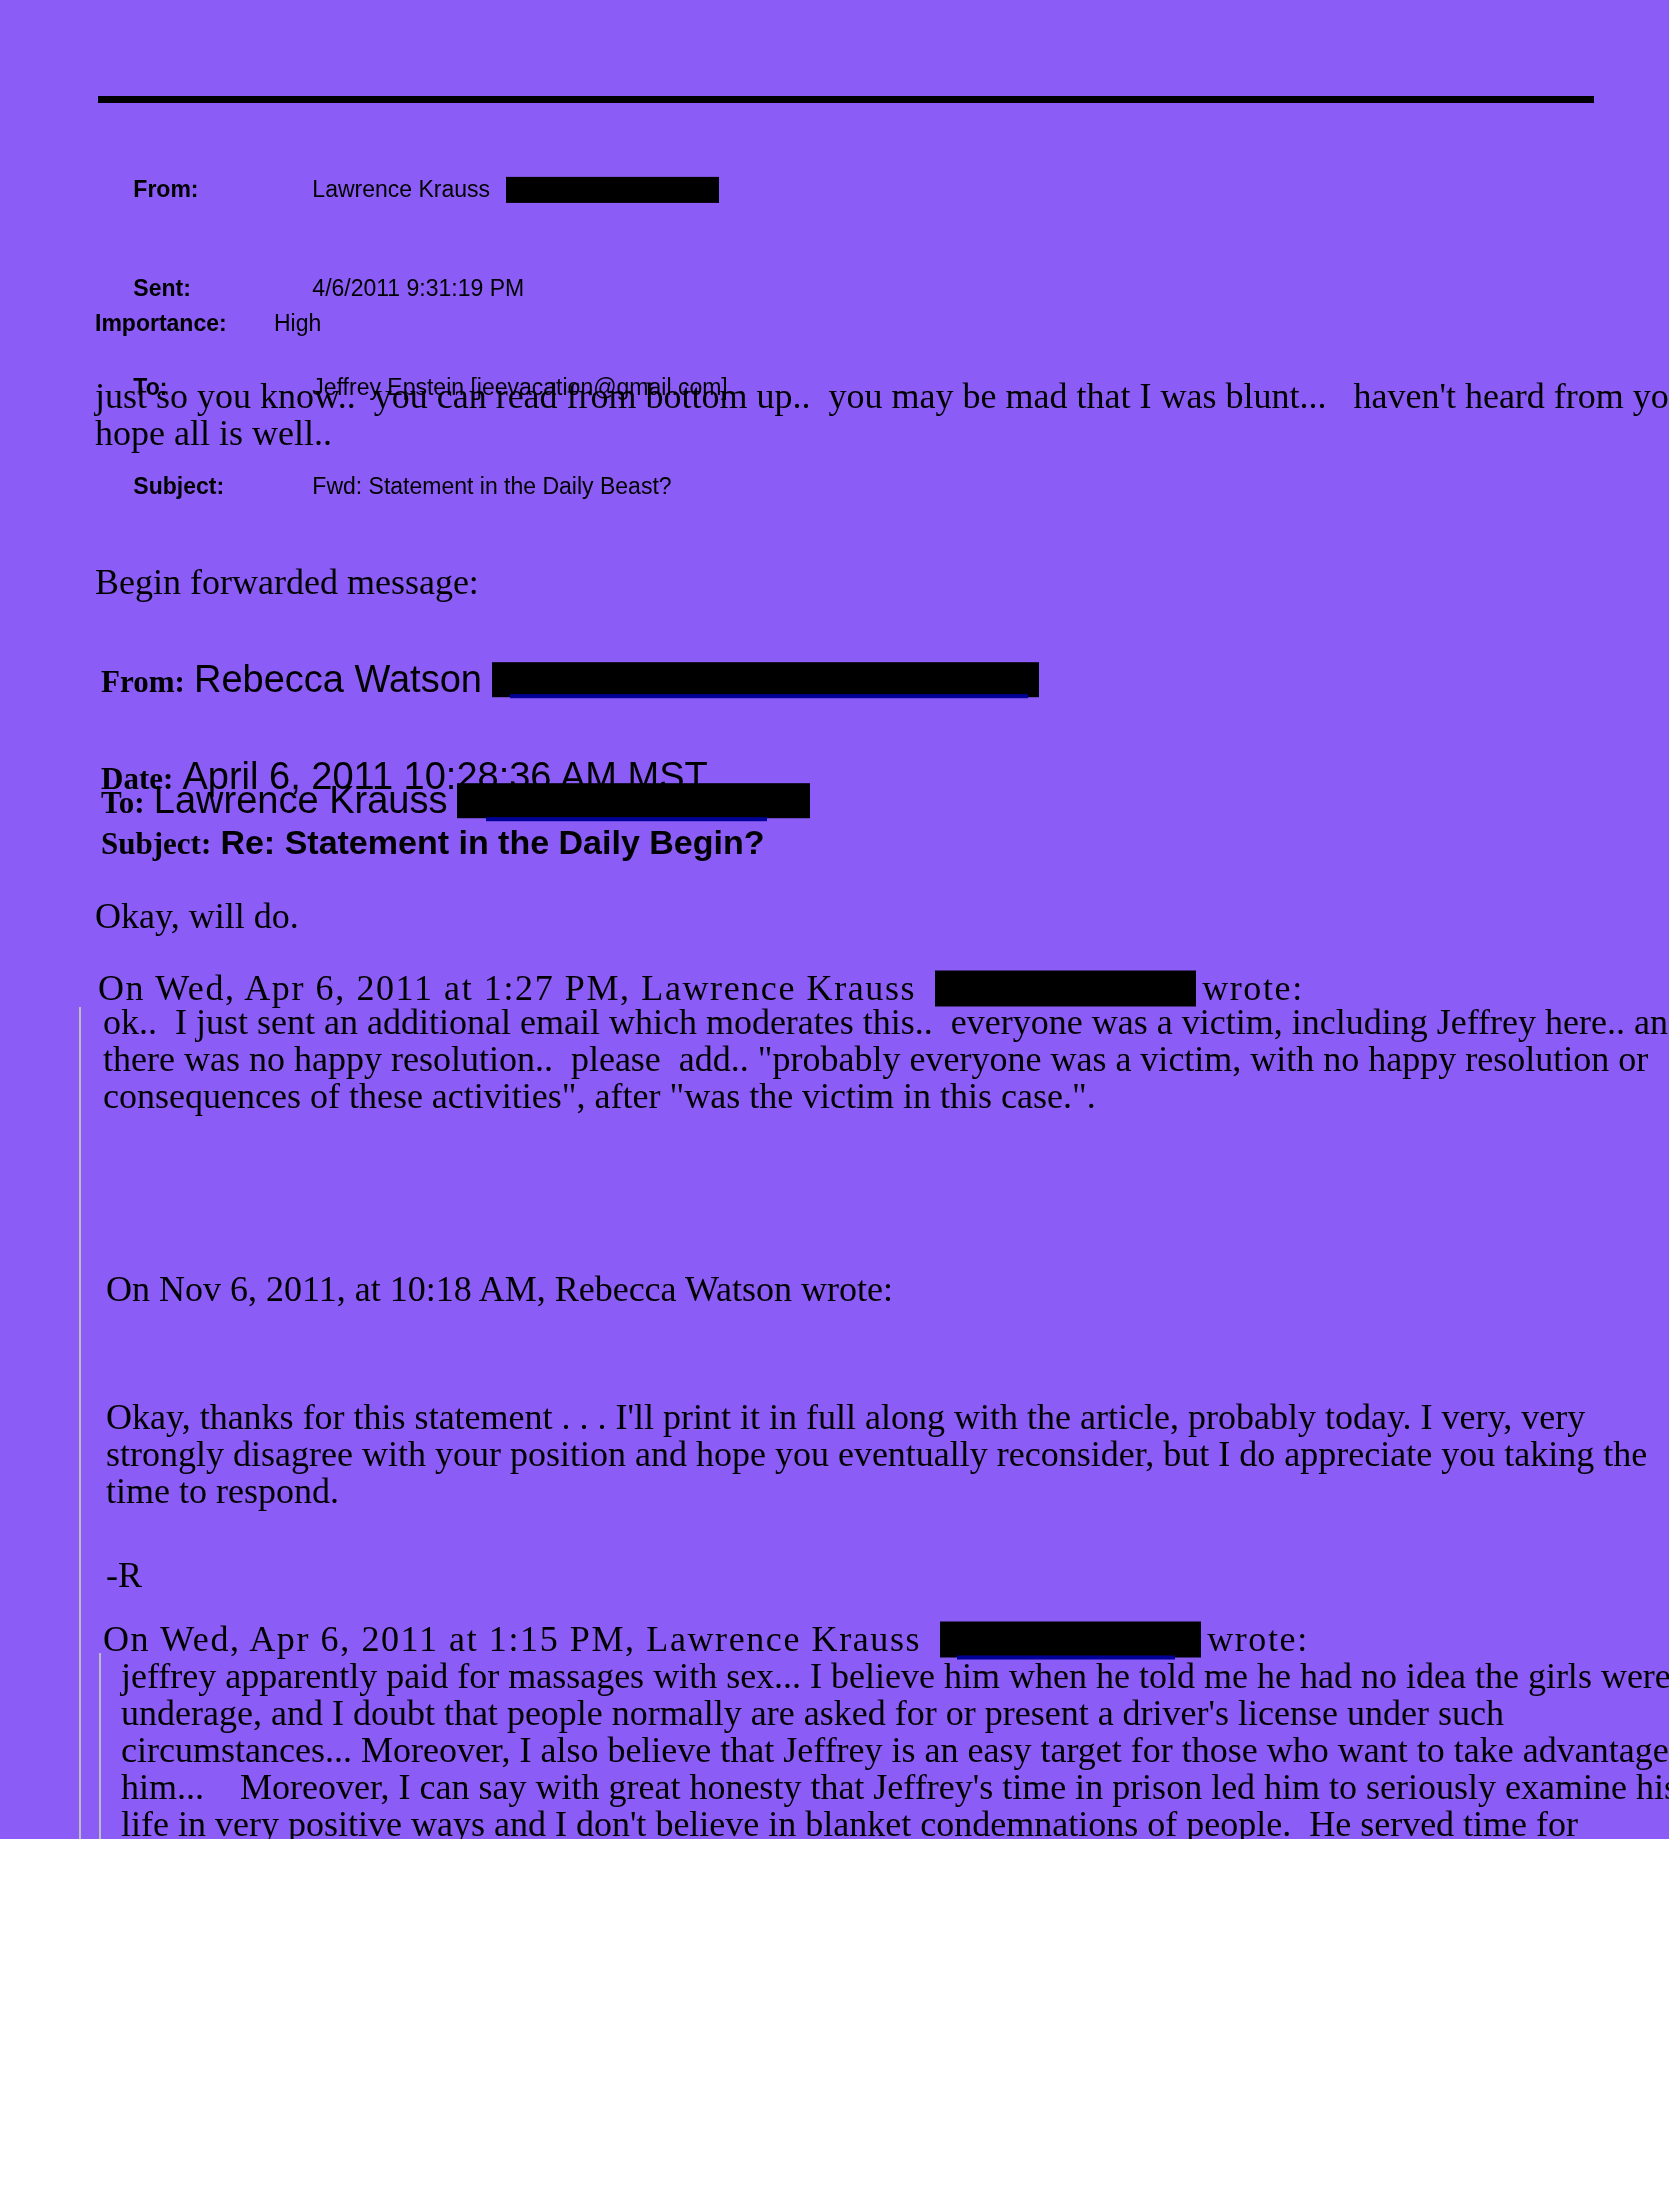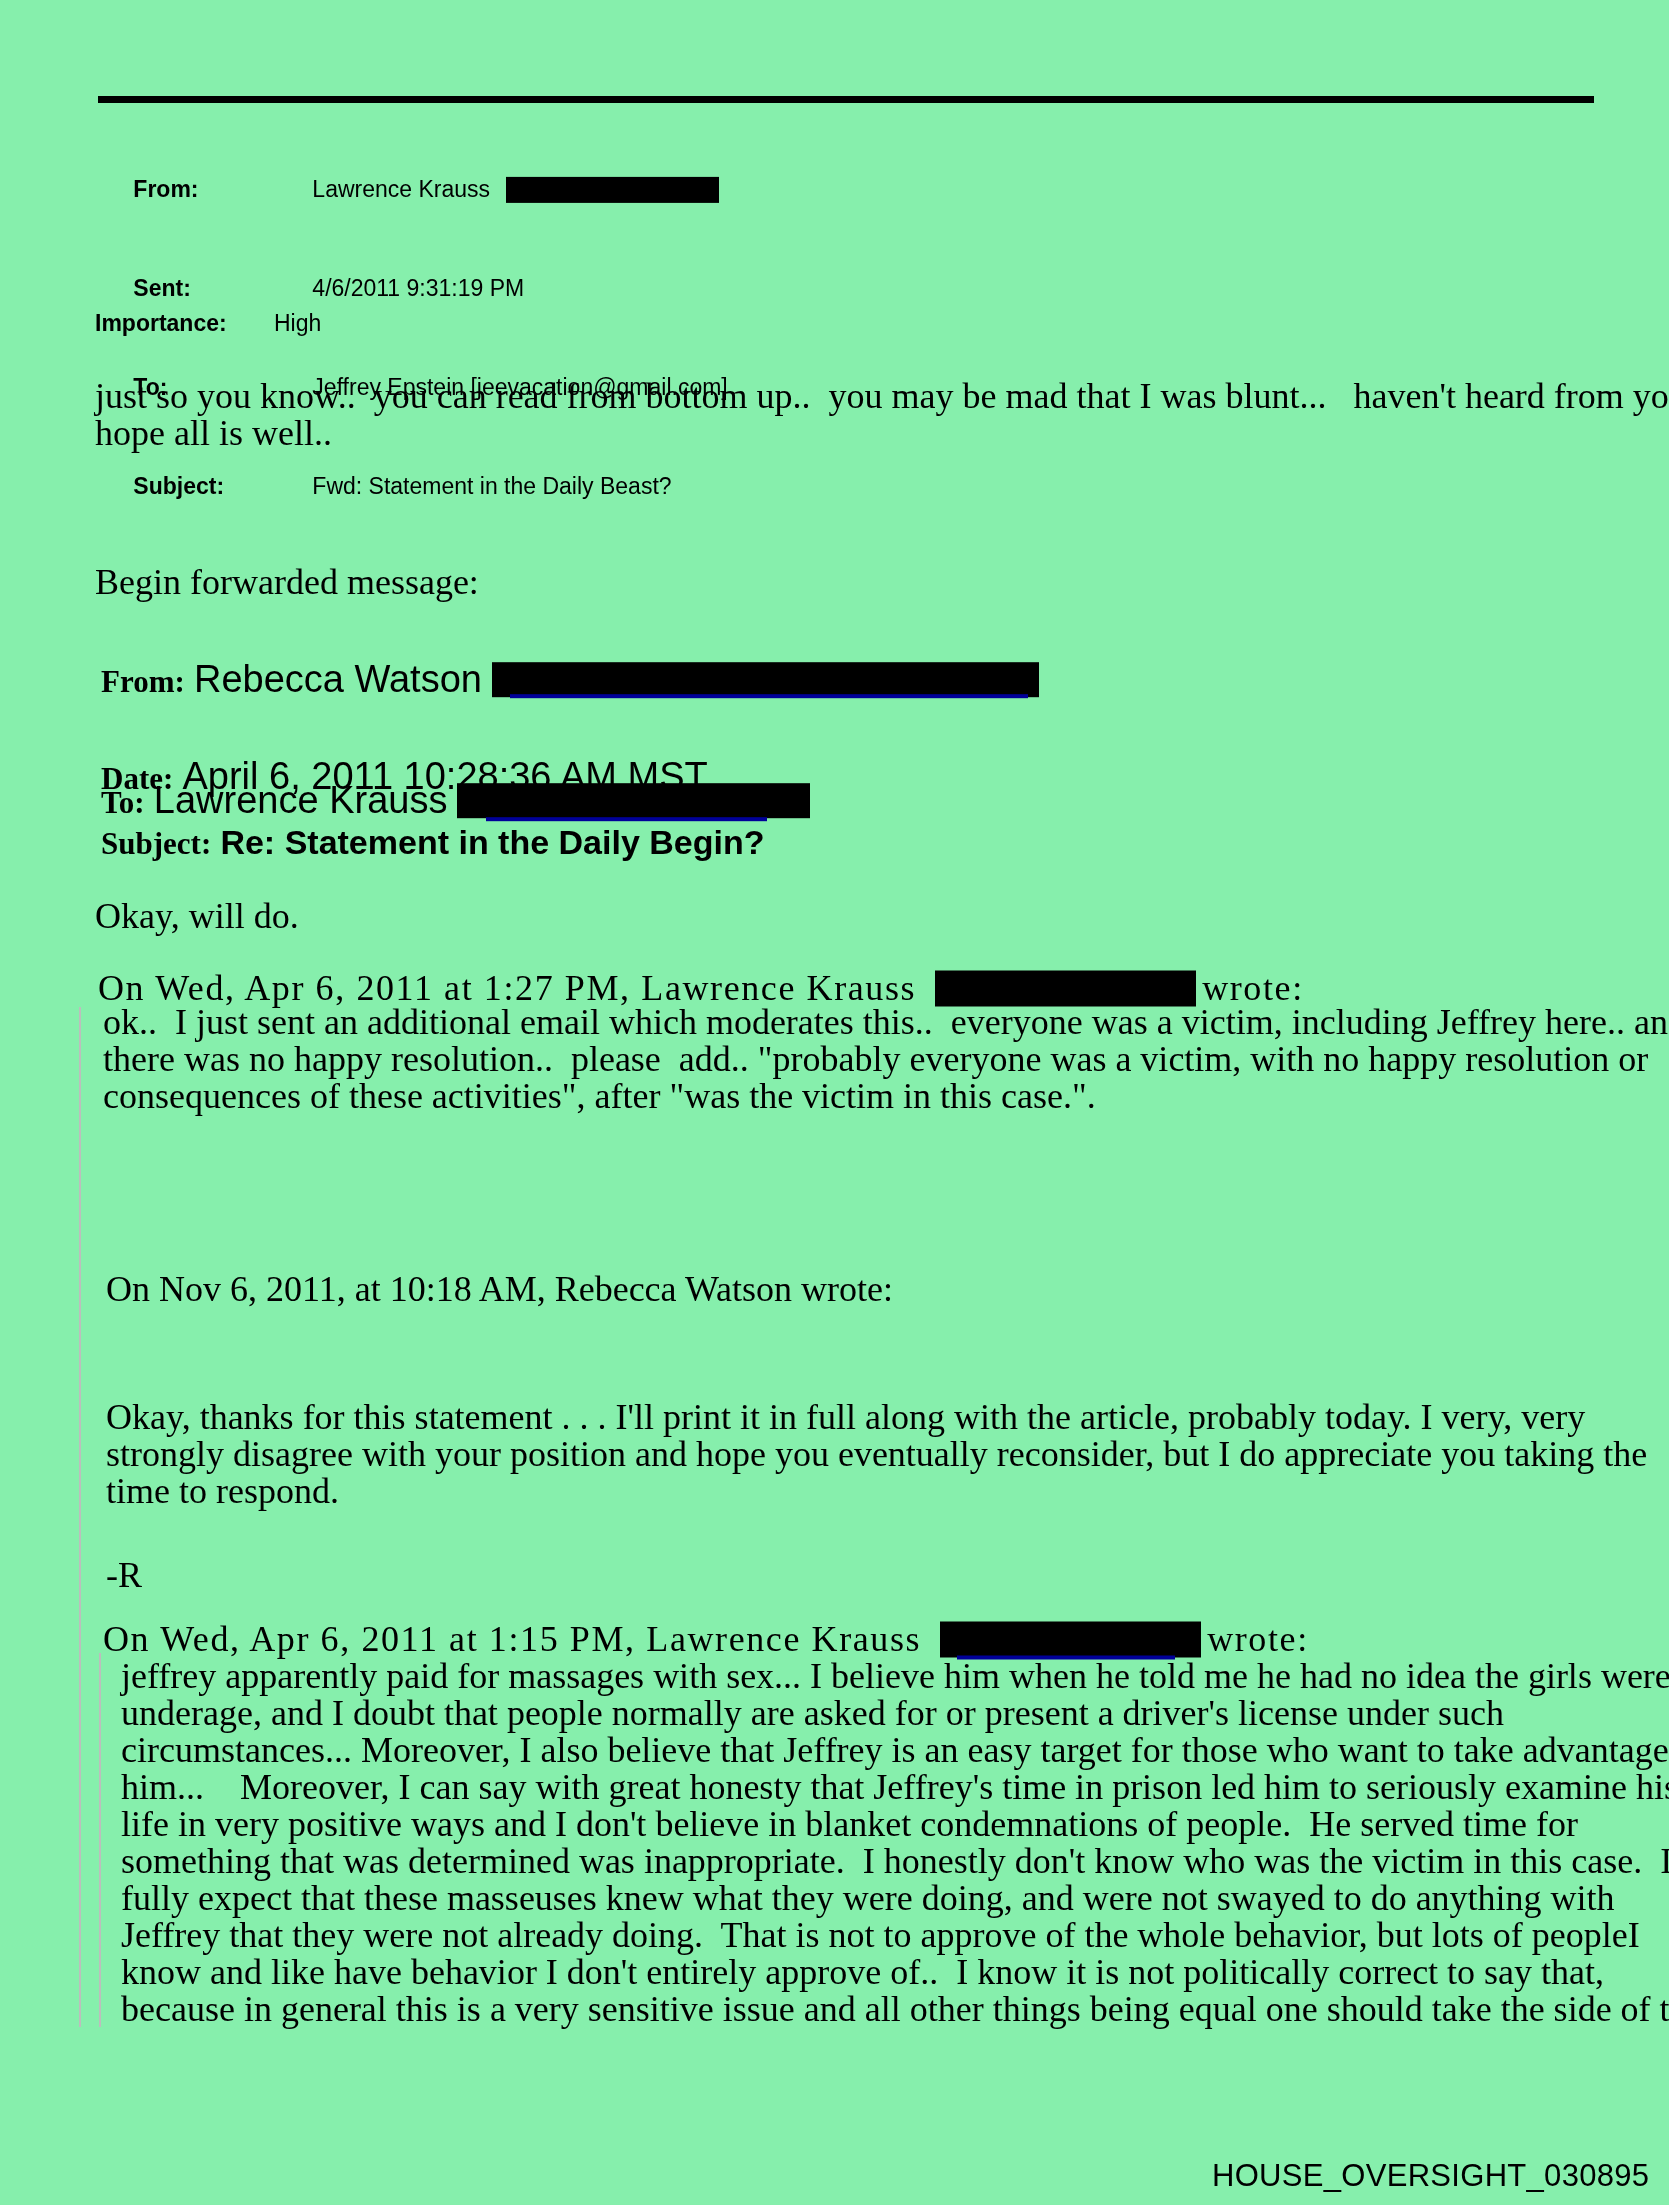--- a/index.html
+++ b/index.html
@@ -1,16 +1,16 @@
 <!DOCTYPE html>
 <html style="font-size:10.5px"><head>
 <meta charset="utf-8">
 <style>
   html,body{margin:0;padding:0;background:#fff;}
-  .page{position:relative;width:1669px;height:2205px;background:#86efac;overflow:hidden;color:#000;}
+  .page{position:relative;width:1669px;height:1839px;background:#8b5cf6;overflow:hidden;color:#000;}
 
   
   .rule{position:absolute;left:98px;top:96px;width:1496px;height:7.2px;background:#000;}
 
   
   .hdr{position:absolute;left:95px;font-family:"Liberation Sans",sans-serif;font-size:23px;line-height:33px;color:#000;}
   .hdr-main{top:138px;}
   .hdr-imp{top:307px;}
   .hdr-row{white-space:pre;}
   .hdr-label{display:inline-block;width:179px;font-weight:bold;}

